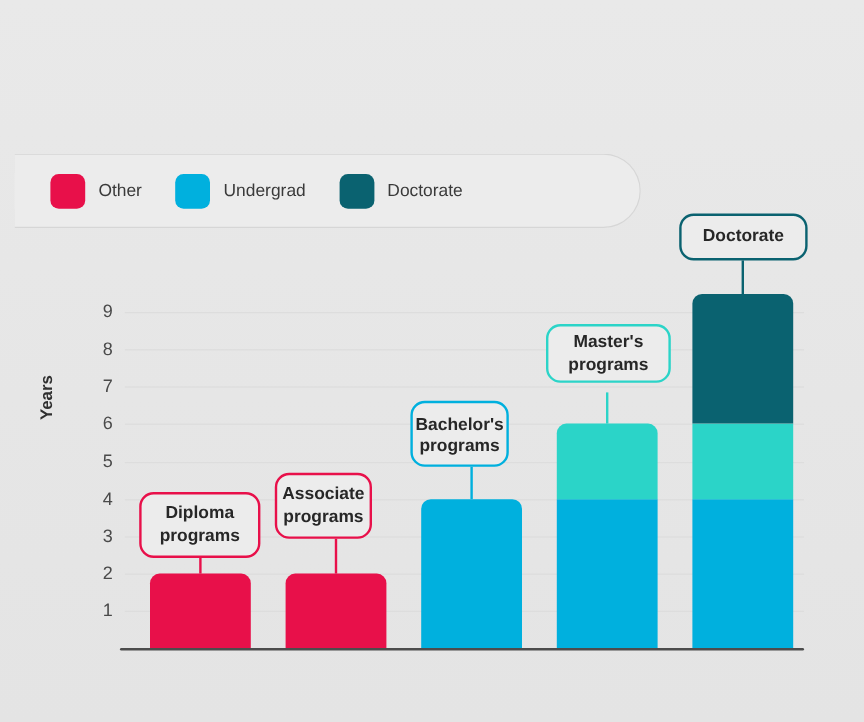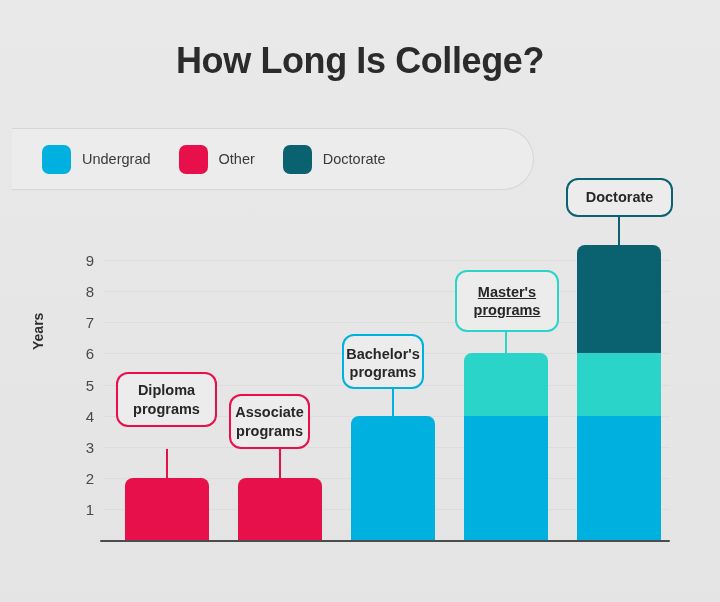--- a/index.html
+++ b/index.html
@@ -151,30 +151,29 @@
   .connector {
     position: absolute;
     width: 2px;
   }
 </style>
 </head>
 <body>
 
 <div class="page">
 
-  <div class="chart-title">How Long Is College?</div>
 
   <div class="legend">
+    <div class="legend-item">
+      <span class="legend-swatch" style="background: rgb(232, 16, 74);"></span>
+      <span class="legend-label">Other</span>
+    </div>
     <div class="legend-item">
       <span class="legend-swatch" style="background: rgb(0, 176, 222);"></span>
       <span class="legend-label">Undergrad</span>
-    </div>
-    <div class="legend-item">
-      <span class="legend-swatch" style="background: rgb(232, 16, 74);"></span>
-      <span class="legend-label">Other</span>
     </div>
     <div class="legend-item">
       <span class="legend-swatch" style="background: rgb(10, 98, 112);"></span>
       <span class="legend-label">Doctorate</span>
     </div>
   </div>
 
   <div class="plot">
     <div class="y-axis-title">Years</div>
 
@@ -218,33 +217,33 @@
           <div class="bar-seg seg-top" style="background: rgb(43, 212, 200); top: 353.4px; height: 62.2px;"></div>
         </div>
         <div class="bar-group" style="left: 577px; width: 84px; top: 0px; height: 540px;">
           <div class="bar-seg" style="background: rgb(0, 176, 222); top: 415.6px; height: 124.4px;"></div>
           <div class="bar-seg" style="background: rgb(43, 212, 200); top: 353.4px; height: 62.2px;"></div>
           <div class="bar-seg seg-top" style="background: rgb(10, 98, 112); top: 244.55px; height: 108.85px;"></div>
         </div>
       </div>
     <div id="callouts">
         <div class="connector" style="background: rgb(232, 16, 74); left: 166px; top: 449px; height: 28.8px;"></div>
-        <div class="callout" style="left: 116px; top: 372px; width: 101px; height: 55px; border-color: rgb(232, 16, 74);">
+        <div class="callout" style="left: 116px; top: 410px; width: 101px; height: 55px; border-color: rgb(232, 16, 74);">
           <span>Diploma<br>programs</span>
         </div>
         <div class="connector" style="background: rgb(232, 16, 74); left: 279px; top: 449px; height: 28.8px;"></div>
         <div class="callout" style="left: 229px; top: 394px; width: 81px; height: 55px; border-color: rgb(232, 16, 74);">
           <span>Associate<br>programs</span>
         </div>
         <div class="connector" style="background: rgb(0, 176, 222); left: 392px; top: 389px; height: 26.6px;"></div>
         <div class="callout" style="left: 342px; top: 334px; width: 82px; height: 55px; border-color: rgb(0, 176, 222); align-items: flex-end;">
           <span>Bachelor's<br>programs</span>
         </div>
         <div class="connector" style="background: rgb(43, 212, 200); left: 505px; top: 327px; height: 26.4px;"></div>
-        <div class="callout" style="left: 455px; top: 270px; width: 104px; height: 62px; border-color: rgb(43, 212, 200); text-decoration: underline;">
+        <div class="callout" style="left: 455px; top: 270px; width: 104px; height: 49px; border-color: rgb(43, 212, 200);">
           <span>Master's<br>programs</span>
         </div>
         <div class="connector" style="background: rgb(10, 98, 112); left: 618px; top: 217px; height: 27.55px;"></div>
         <div class="callout" style="left: 566px; top: 178px; width: 107px; height: 39px; border-color: rgb(10, 98, 112);">
           <span>Doctorate</span>
         </div>
       </div>
   </div>
 
 </div>

